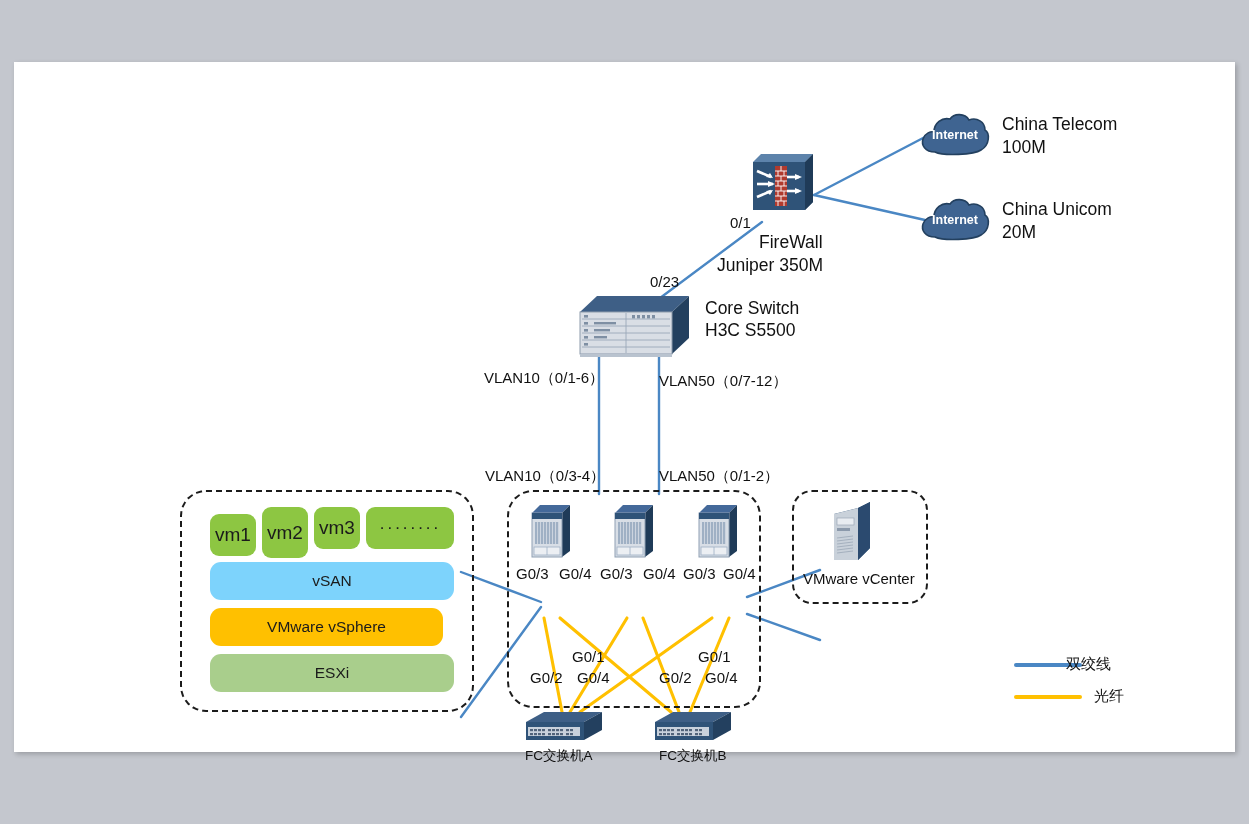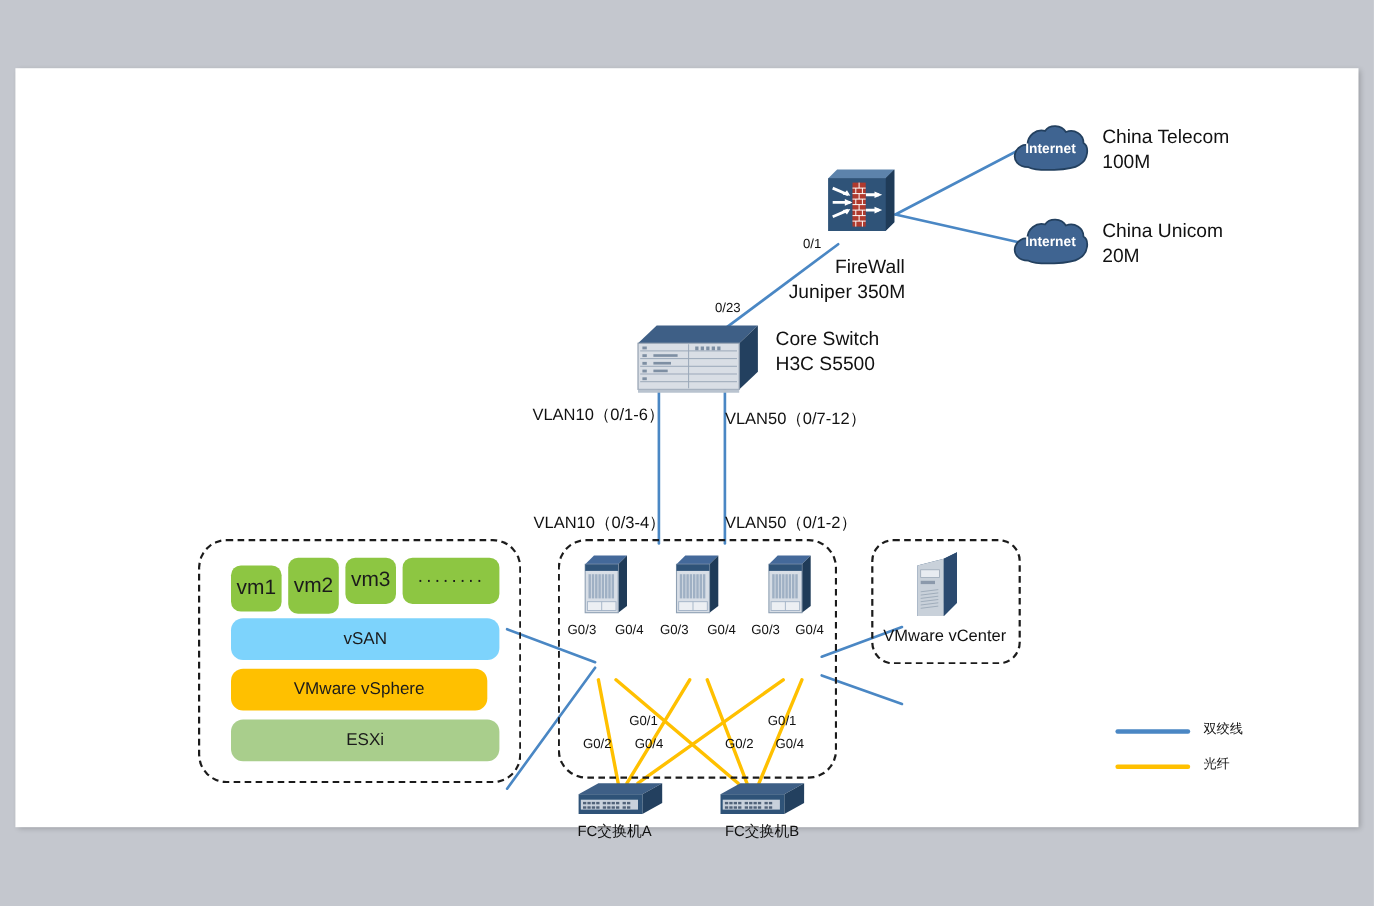--- a/index.html
+++ b/index.html
@@ -19,21 +19,21 @@
   svg.layer{position:absolute;left:0;top:0;width:1221px;height:690px;overflow:visible;}
   .node{position:absolute;}
   .lbl{position:absolute;color:#111;white-space:pre;line-height:1.18;}
 
   
   #title{left:131px;top:76px;font-size:29px;color:#1a1a1a;letter-spacing:.5px;}
 
   
   .t17{font-size:17.5px;}
   .t15{font-size:15px;}
-  .t14{font-size:12px;}
+  .t14{font-size:15px;}
   .t13{font-size:13.5px;}
 
   
   .dashbox{
     position:absolute;border:2.2px dashed #1b1b1b;border-radius:26px;
     background:transparent;
   }
   .vmbox{
     position:absolute;border-radius:9px;background:#8dc642;
     display:flex;align-items:center;justify-content:center;
@@ -382,18 +382,18 @@
           <line x1="9" y1="44" x2="25" y2="42"></line>
             <line x1="9" y1="47" x2="25" y2="45"></line>
           <line x1="9" y1="50" x2="25" y2="48"></line>
             <line x1="9" y1="53" x2="25" y2="51"></line>
         </g>
       </svg>
     </div>
     <div class="lbl t15" style="left:789px;top:508px;">VMware vCenter</div>
 
     <div class="legline" style="left:1000px;top:601px;width:68px;background:#4a87c4;"></div>
-    <div class="lbl t14" style="left:1080px;top:593px;">双绞线</div>
+    <div class="lbl t14" style="left:1052px;top:593px;">双绞线</div>
     <div class="legline" style="left:1000px;top:633px;width:68px;background:#ffc000;"></div>
     <div class="lbl t14" style="left:1080px;top:625px;">光纤</div>
 
   </div>
 </div>
 
 </body></html>

